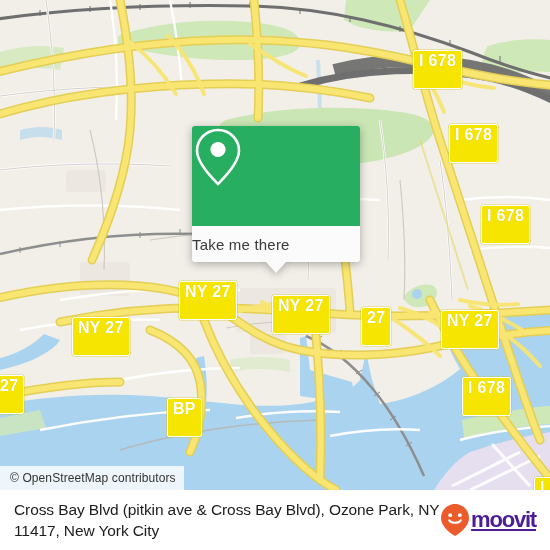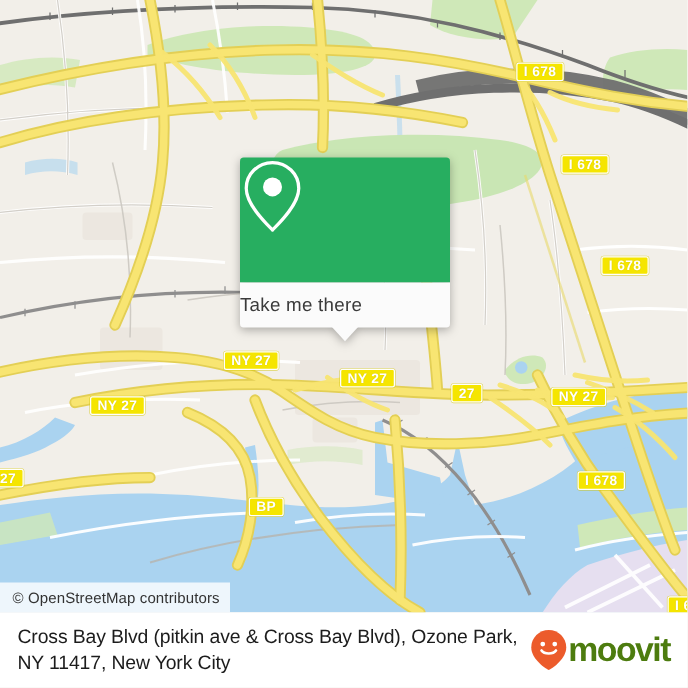--- a/index.html
+++ b/index.html
@@ -56,30 +56,30 @@
     background:#ffffff;
     display:flex;align-items:center;
     box-sizing:border-box;
     padding:0 10px 0 14px;
   }
   #caption-text{
     flex:1;font-size:15.5px;color:#1c1c1c;line-height:21px;
     letter-spacing:-0.1px;
   }
   #logo{display:flex;align-items:center;gap:1px;padding-right:4px;}
-  #logo-word{font-size:27px;font-weight:bold;color:#4d7c0f;letter-spacing:-1.2px;}
+  #logo-word{font-size:22px;font-weight:bold;color:#4c1d95;letter-spacing:-1.2px;text-decoration:underline;}
 
   
   .shield{
     position:absolute;
     background:#f5e500;
     border:1.5px solid #ffffff;
     color:#ffffff;
-    font-size:11px;font-weight:bold;
-    padding:1px 5px 0 5px;
+    font-size:16px;font-weight:bold;
+    padding:1px 5px 18px 5px;
     border-radius:2px;
     letter-spacing:0.3px;
     white-space:nowrap;
     text-shadow:0 0 1px rgba(0,0,0,0.15);
     box-shadow:0 0 0 0.5px rgba(210,195,0,0.6);
   }
 </style>
 </head>
 <body>
 
@@ -239,21 +239,21 @@
         <div class="shield" style="left: 449px; top: 124px;">I 678</div>
         <div class="shield" style="left: 481px; top: 205px;">I 678</div>
         <div class="shield" style="left: 462px; top: 377px;">I 678</div>
         <div class="shield" style="left: 534px; top: 477px;">I 6</div>
         <div class="shield" style="left: 179px; top: 281px;">NY 27</div>
         <div class="shield" style="left: 272px; top: 295px;">NY 27</div>
         <div class="shield" style="left: 361px; top: 307px;">27</div>
         <div class="shield" style="left: 441px; top: 310px;">NY 27</div>
         <div class="shield" style="left: 72px; top: 317px;">NY 27</div>
         <div class="shield" style="left: -6px; top: 375px;">27</div>
-        <div class="shield" style="left: 167px; top: 398px; margin-left: 32px;">BP</div>
+        <div class="shield" style="left: 167px; top: 398px;">BP</div>
       </div>
 
     <div id="attrib">© OpenStreetMap contributors</div>
 
     <div id="card">
       <div id="card-top">
         <svg width="52" height="62" viewBox="0 0 52 62">
           <path d="M26,4 C14.5,4 5,13.2 5,24.6 C5,37.5 20,52 26,58 C32,52 47,37.5 47,24.6 C47,13.2 37.5,4 26,4 Z" fill="none" stroke="#ffffff" stroke-width="2.6" stroke-linejoin="round"></path>
           <circle cx="26" cy="23.5" r="7.6" fill="#ffffff"></circle>
         </svg>

